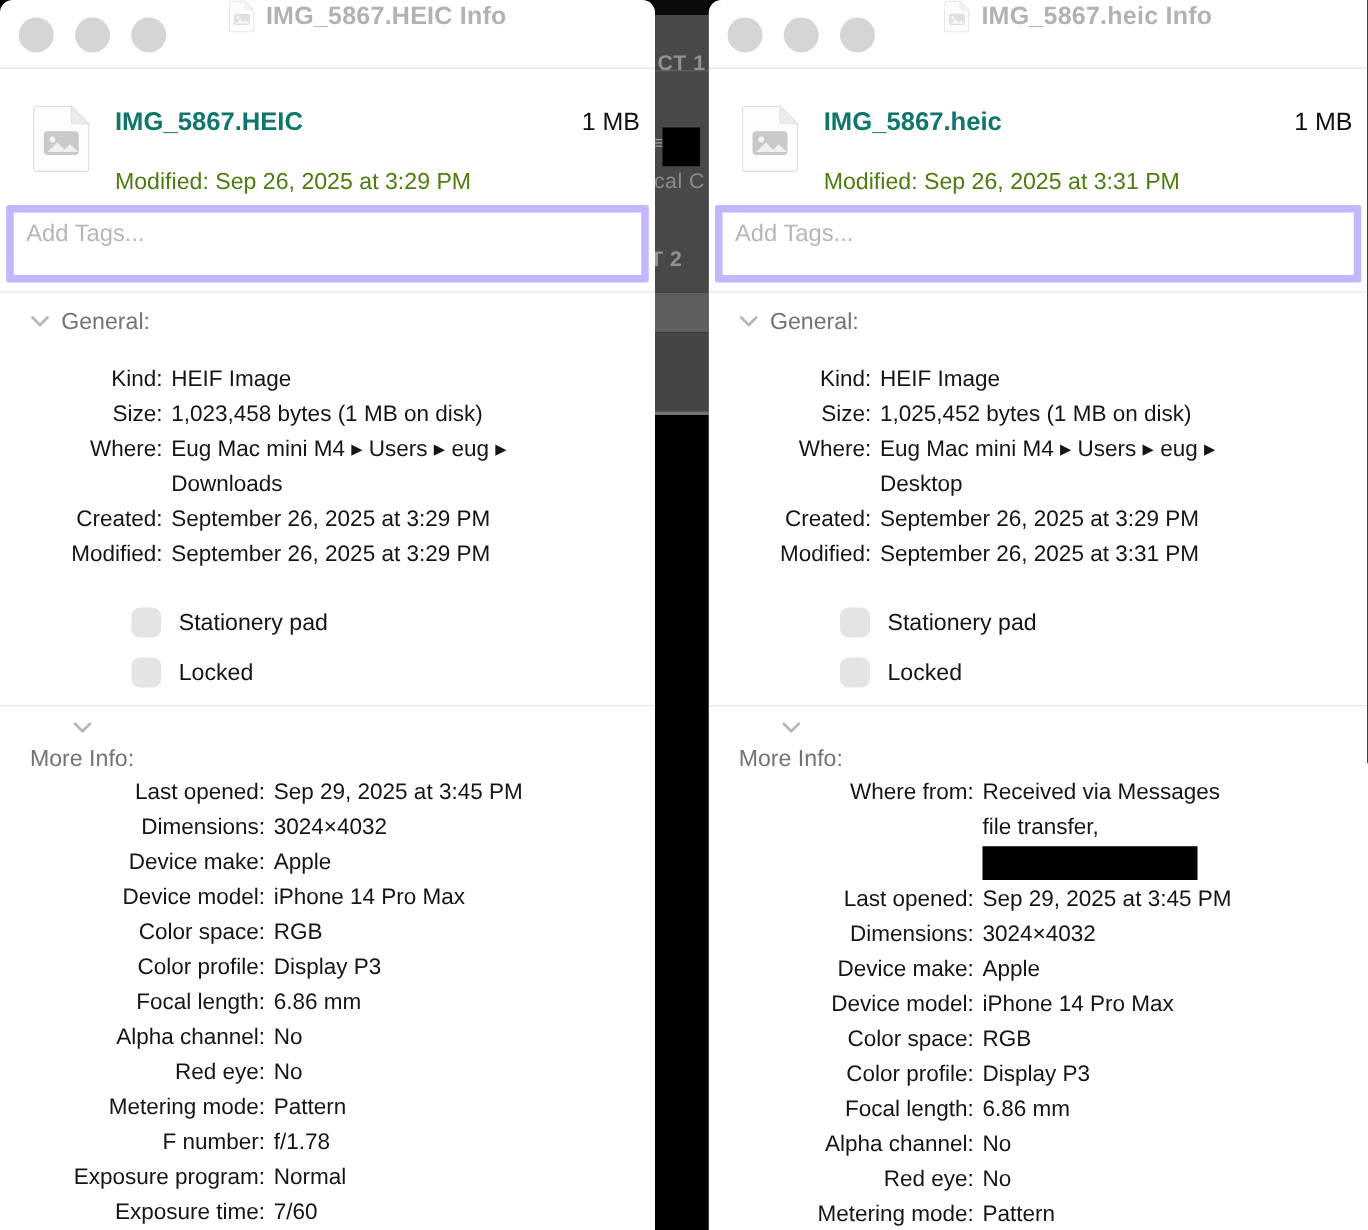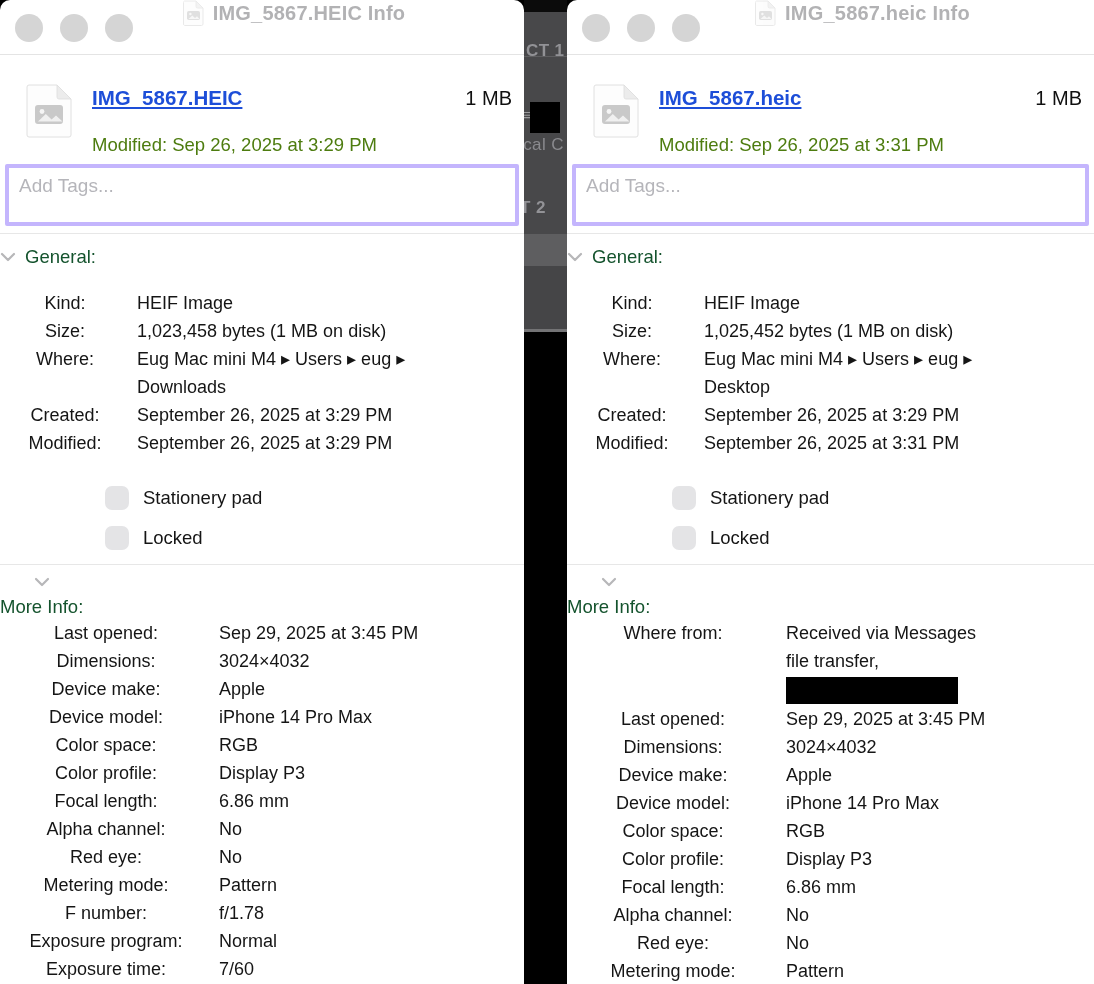--- a/index.html
+++ b/index.html
@@ -27,49 +27,49 @@
   .titlegroup {
     display:flex; align-items:center; gap:9px; transform:translateX(32px);
     font-size:20px; font-weight:600; color:#b2b2b4; letter-spacing:.2px;
   }
   .proxy { opacity:.55; flex:0 0 auto; }
 
   .filehead { position:absolute; top:84px; left:26px; right:12px; display:flex; }
   .fileicon { flex:0 0 46px; margin-right:20px; }
   .fileinfo { flex:1; padding-top:2px; }
   .filename-row { display:flex; justify-content:space-between; align-items:baseline; }
-  .filename { font-size:20.5px; font-weight:700; color:#1d4ed8;text-decoration:underline; }
+  .filename { font-size:20.5px; font-weight:700; color:#0f766e; }
   .filesize { font-size:20px; color:#101010; }
   .filemod  { margin-top:24px; font-size:18.5px; color:#4d7c0f; }
 
   .tags {
     position:absolute; top:164px; left:5px; right:5px; height:62px;
-    border:4px solid #c4b5fd; border-radius:2px; background:#fff;
+    border:6px solid #c4b5fd; border-radius:2px; background:#fff;
     font-family:inherit; font-size:19px; color:#14532d; padding:7px 10px;
     resize:none; outline:none; overflow:hidden;
   }
   .tags::placeholder { color:#b5b5ba; opacity:1; }
 
   .hr { position:absolute; left:0; right:0; height:1px; background:#e7e7e7; }
   .hr1 { top:233px; } .hr2 { top:564px; }
 
   .sect {
-    position:absolute; left:0; display:flex; align-items:center; gap:9px;
-    font-size:18.5px; color:#14532d;
+    position:absolute; left:24px; display:flex; align-items:center; gap:9px;
+    font-size:18.5px; color:#737373;
   }
   .sect-gen  { top:246px; }
   .sect-more { top:577px;flex-direction:column; }
 
   .rows { position:absolute; left:0; right:8px; font-size:18px; line-height:28px; }
   .rows-gen  { top:289px; }
   .rows-more { top:619px; }
   .row { display:grid; grid-template-columns:var(--labw) 1fr; column-gap:7px; }
   .rows-gen  { --labw:130px; }
   .rows-more { --labw:212px; }
-  .lab { text-align:center; white-space:nowrap; }
+  .lab { text-align:right; white-space:nowrap; }
   .val span { display:block; white-space:pre-line; }
 
   .checks { position:absolute; top:486px; left:105px; }
   .check { display:flex; align-items:center; gap:14px; height:24px; margin-bottom:16px; font-size:18.5px; }
   .cbox { width:24px; height:24px; border-radius:7px; background:#e4e4e6; flex:0 0 auto; }
 
   .redacted { width:172px; height:27px; background:#000; margin:2px 0 1px; }
 
   
   .gap { position:absolute; left:524px; top:0; width:43px; height:756px; overflow:hidden; background:#000; }

